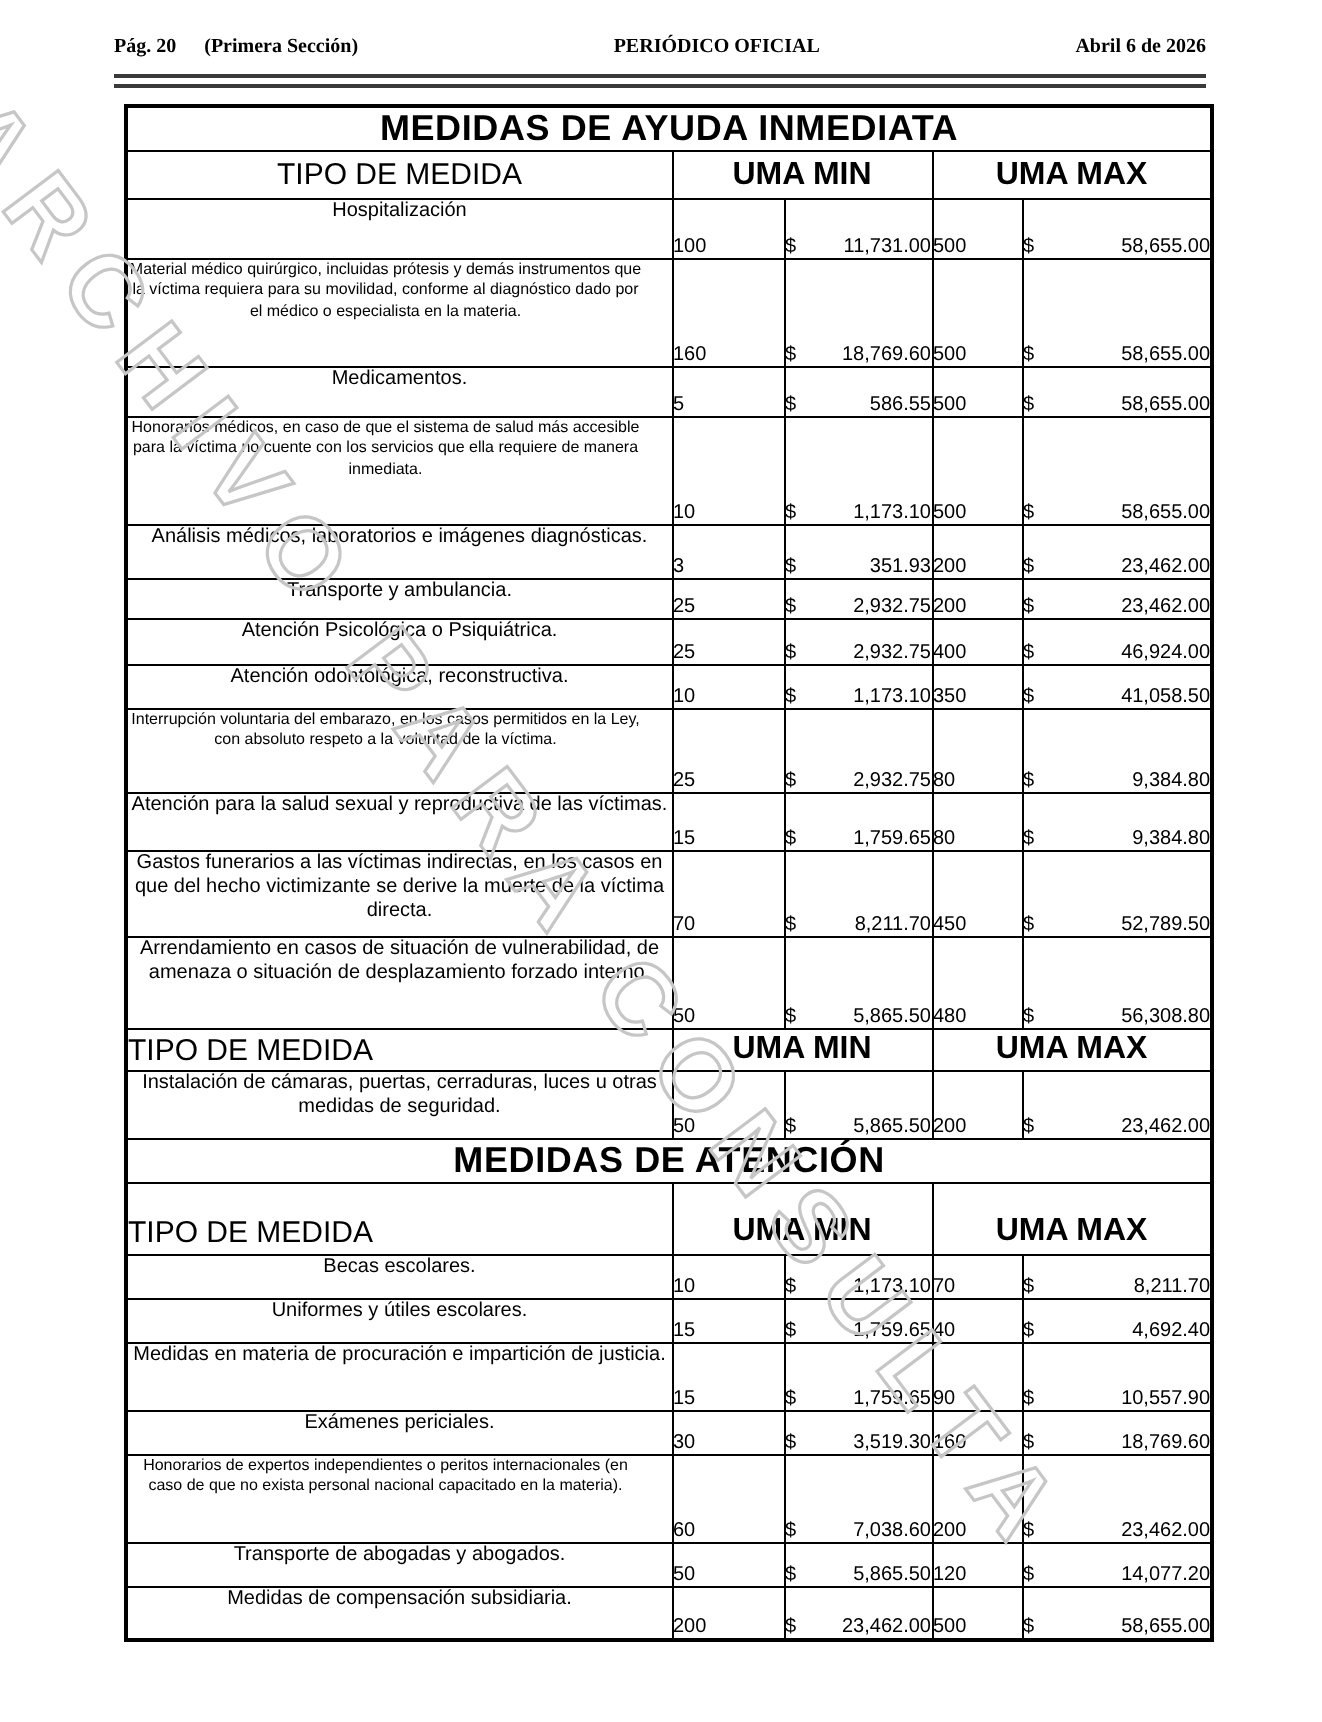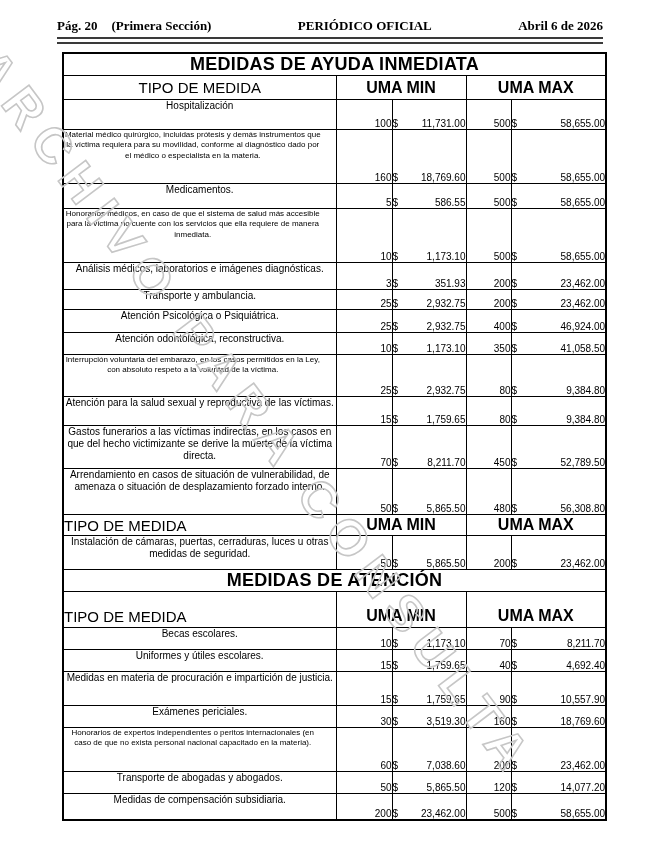--- a/index.html
+++ b/index.html
@@ -4,21 +4,21 @@
 <style>
   html,body{margin:0;padding:0;}
   body{
     width:661px;height:861px;background:#ffffff;position:relative;
     font-family:"Liberation Sans", sans-serif;color:#000;overflow:hidden;
   }
   
   .page-header{
     position:absolute;left:57px;top:18px;width:546px;
     display:flex;justify-content:space-between;align-items:baseline;
-    font-family:"Liberation Serif", serif;font-weight:bold;font-size:13px;gap:25px;
+    font-family:"Liberation Serif", serif;font-weight:bold;font-size:10px;gap:25px;
   }
   .page-header .left{display:flex;gap:14px;}
   .double-rule{
     position:absolute;left:57px;top:37px;width:546px;height:3px;
     border-top:2px solid #3a3a3a;border-bottom:2px solid #3a3a3a;
   }
   
   .watermark{
     position:absolute;left:8px;top:38px;
     transform:rotate(53deg);transform-origin:0 0;
@@ -39,21 +39,21 @@
   }
   td.type-head{font-weight:normal;font-size:15px;padding:1px 4px;}
   td.type-head.centered{text-align:center;}
   td.uma-head{font-weight:bold;font-size:16px;text-align:center;vertical-align:middle;}
   tr.head-tall td{vertical-align:bottom;padding-bottom:2px;}
   td.desc{
     vertical-align:top;text-align:center;font-size:10px;line-height:1.22;
     padding:1px 10px 2px 3px;
   }
   tr.condensed td.desc{font-size:8px;line-height:1.3;padding-right:14px;}
-  td.uma{vertical-align:bottom;text-align:right;font-size:10px;padding-bottom:4px;}
+  td.uma{vertical-align:bottom;text-align:left;font-size:10px;padding-bottom:4px;}
   td.amt{vertical-align:bottom;font-size:10px;padding:0 8px 4px 6px;}
   .amt-inner{display:flex;justify-content:space-between;align-items:baseline;}
 </style>
 </head>
 <body>
 
 <div class="page-header">
   <span class="left">
     <span>Pág. 20</span>
     <span>(Primera Sección)</span>

